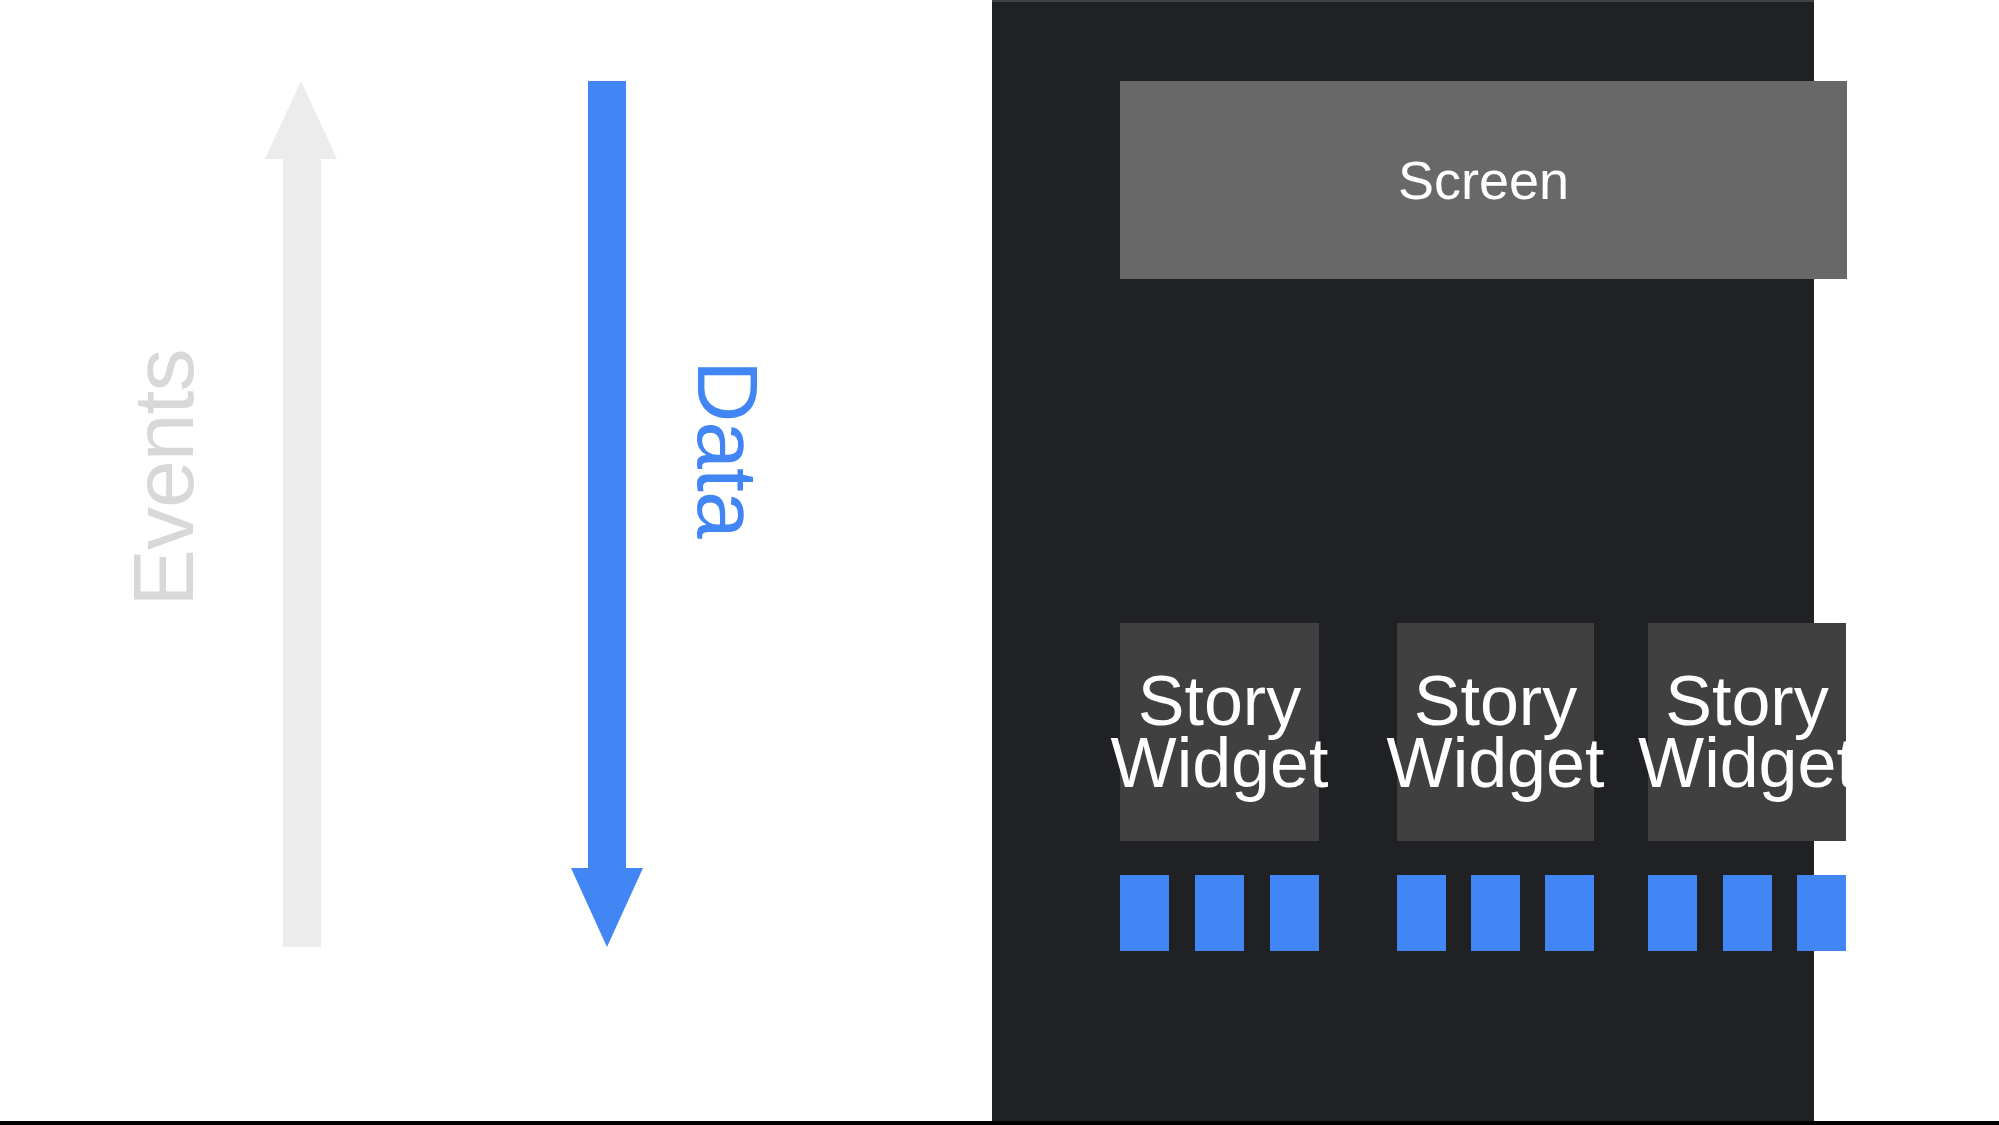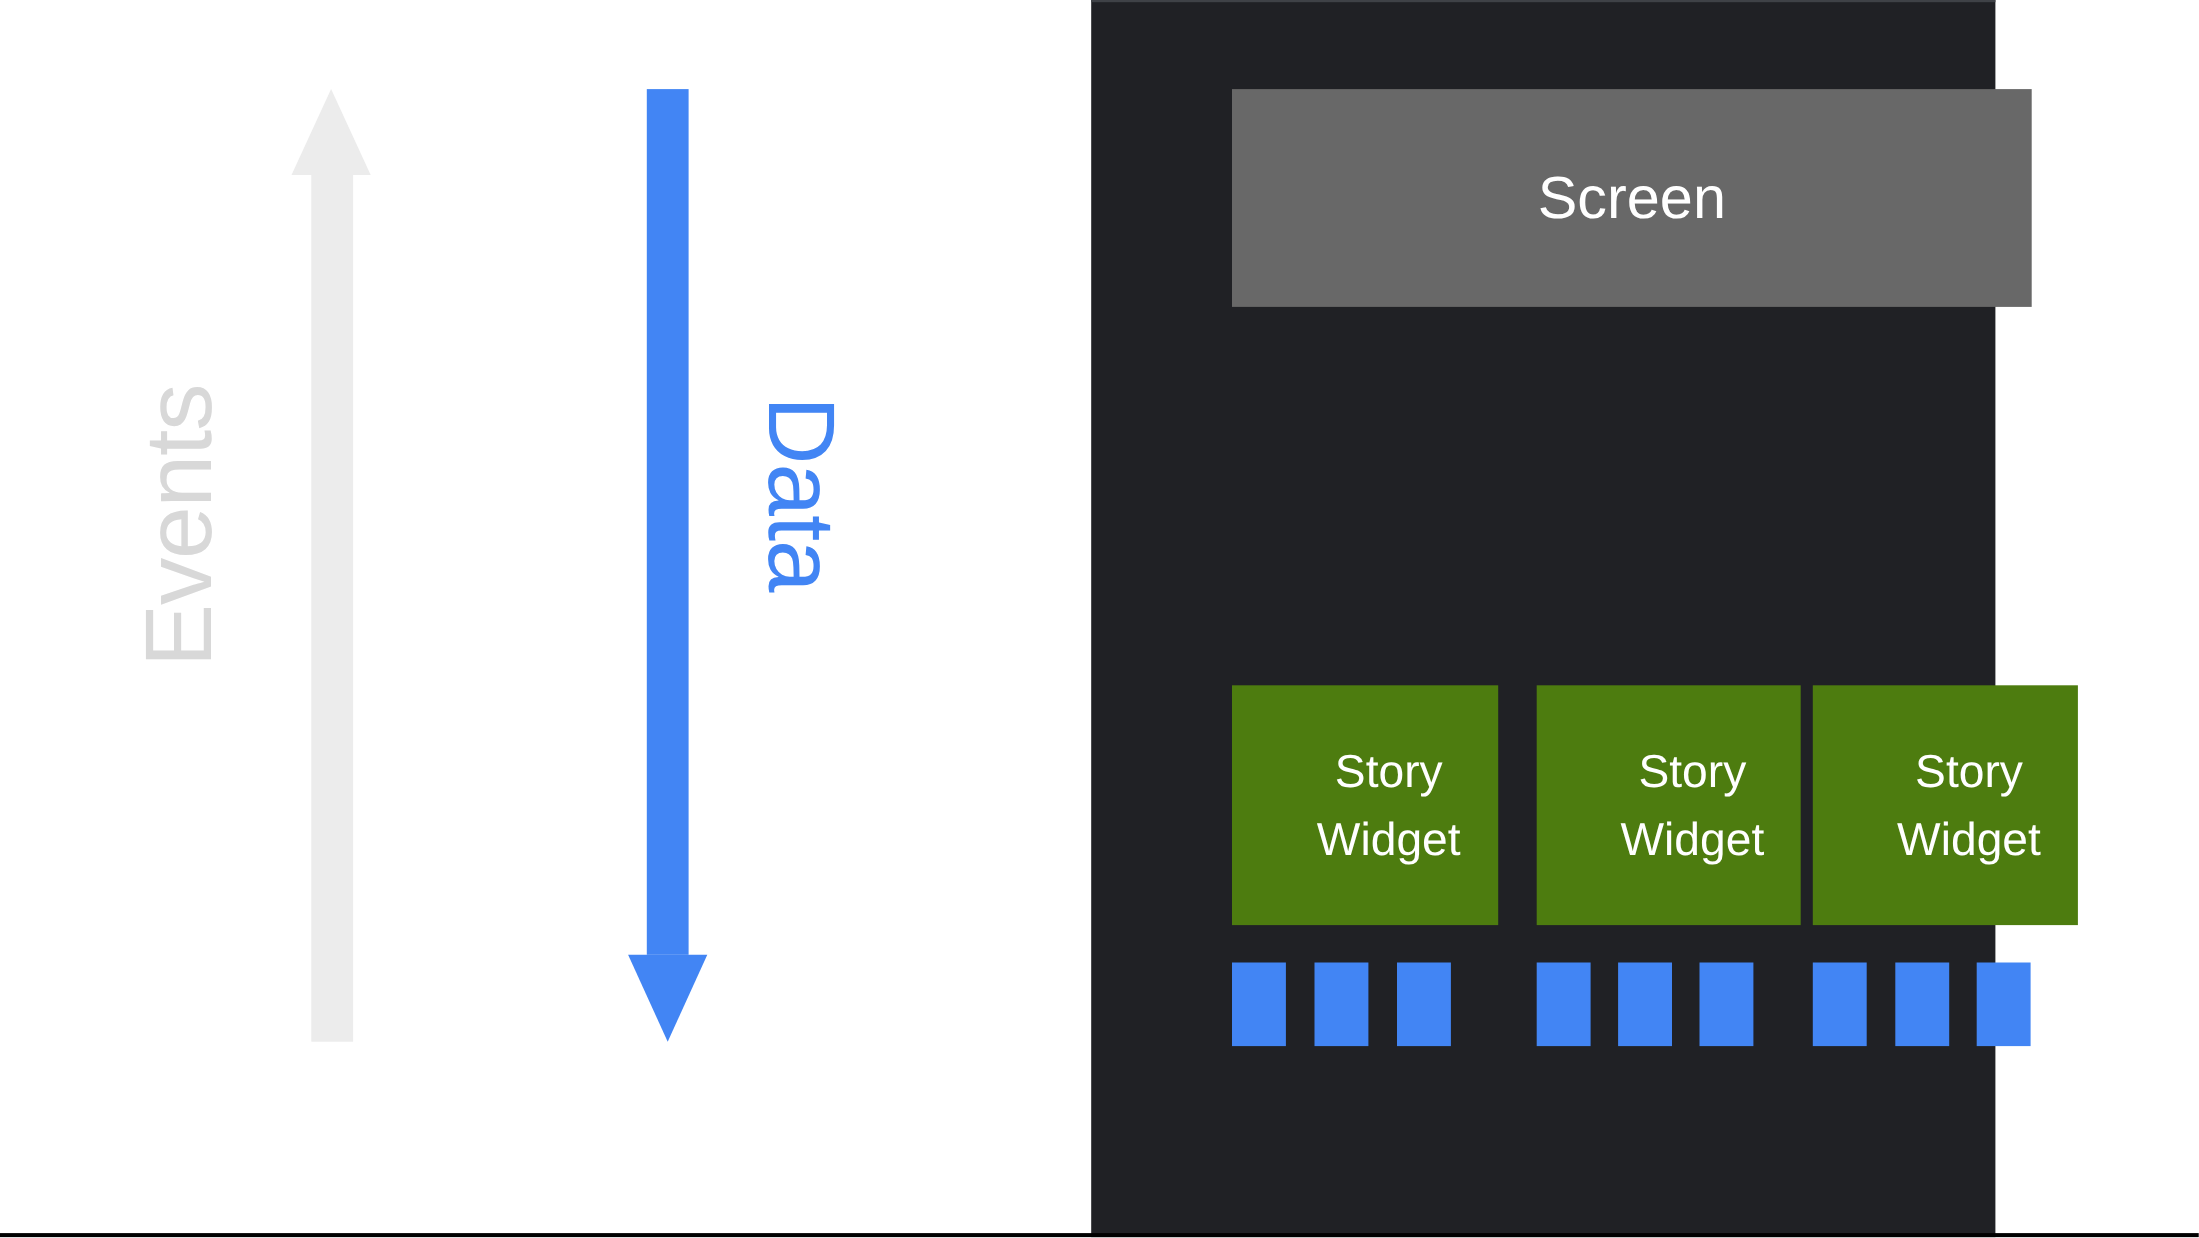--- a/index.html
+++ b/index.html
@@ -82,31 +82,30 @@
   .newsfeed-node { left: 128px; top: 343px; width: 727px; height: 211px; }
 
   .story-group {
     position: absolute;
     top: 621px;
   }
   .story-node {
     position: relative;
     width: 100%;
     height: 218px;
-    background: #4d7c0f;
+    background: #404040;
     color: #ffffff;
     display: flex;
     align-items: center;
     justify-content: center;
     text-align: center;
-    font-size: 42px;
+    font-size: 70px;
     line-height: 62px;
     font-weight: 500;
     white-space: pre-line;
-    padding-left: 43px;
   }
   .squares-row {
     margin-top: 34px;
     width: 100%;
     display: flex;
     justify-content: space-between;
   }
   .data-square {
     width: 49px;
     height: 76px;

